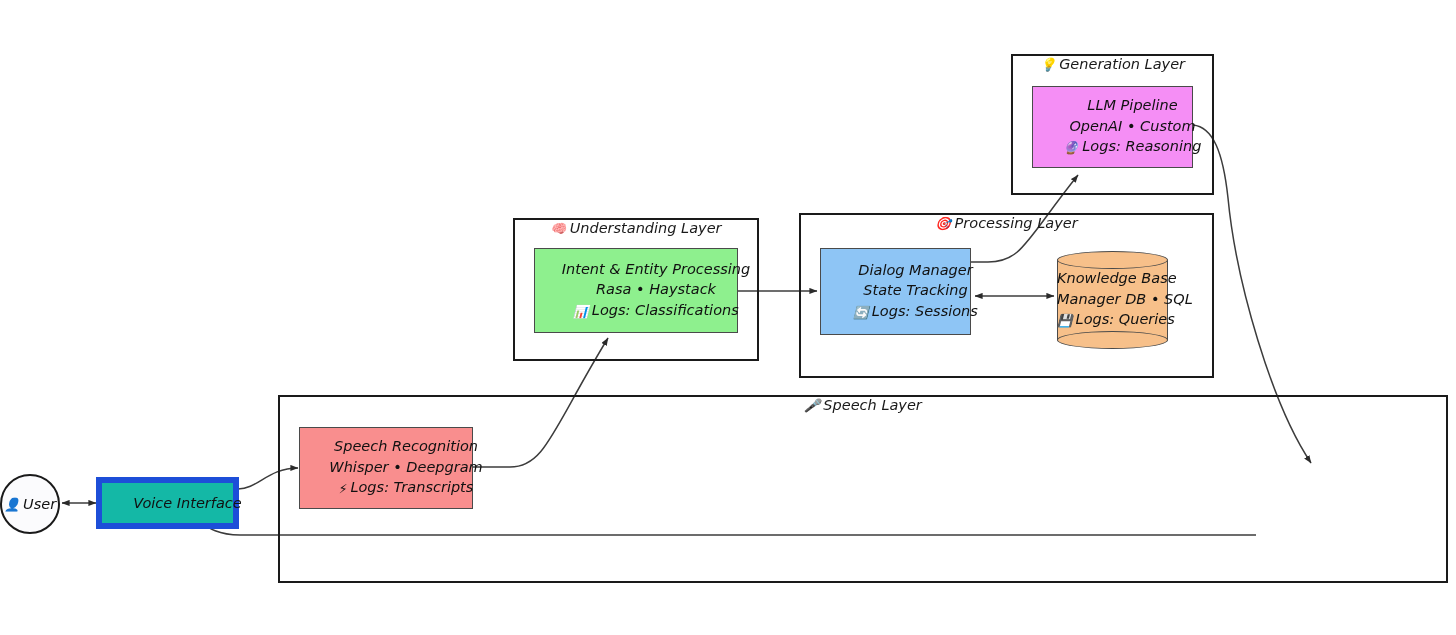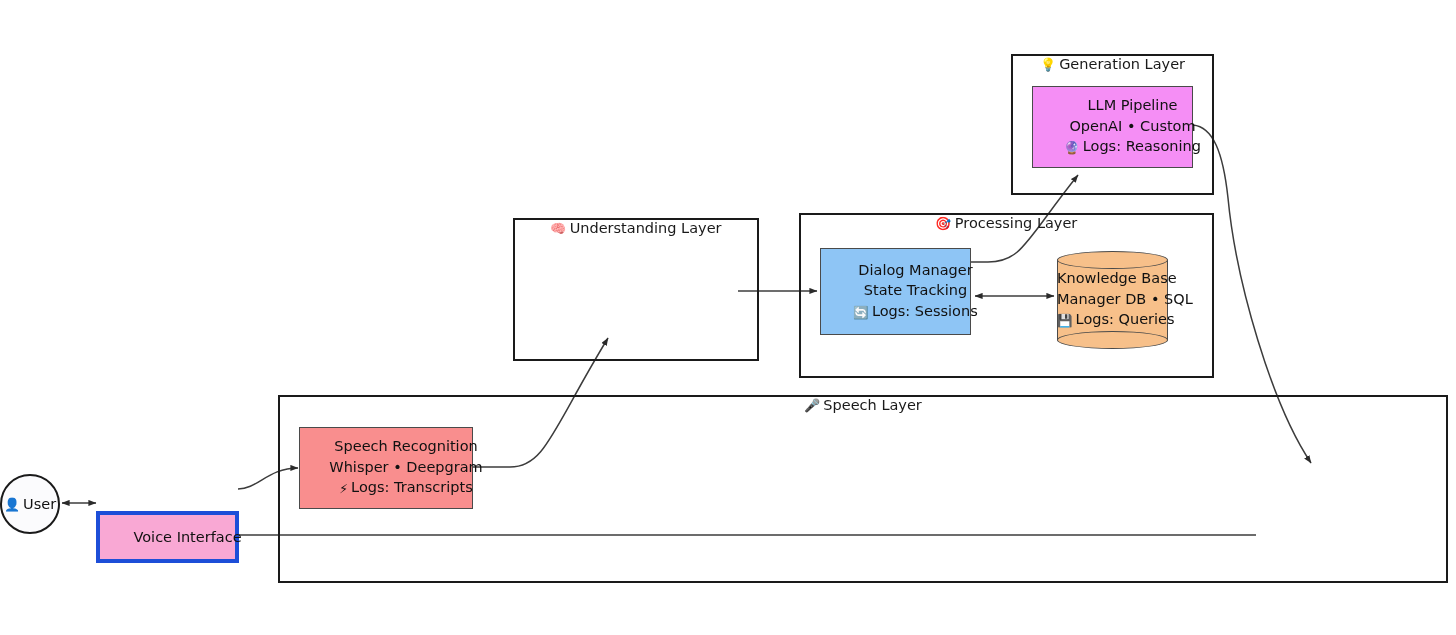--- a/index.html
+++ b/index.html
@@ -9,20 +9,21 @@
   }
   body {
     font-family: "DejaVu Sans", "Liberation Sans", sans-serif;
   }
   #canvas {
     position: relative;
     width: 1456px;
     height: 635px;
     background: #ffffff;
     overflow: hidden;
+    font-style: italic;
   }
   svg#wires {
     position: absolute;
     left: 0; top: 0;
     width: 1456px;
     height: 635px;
     pointer-events: none;
   }
   .group-box {
     position: absolute;
@@ -59,23 +60,22 @@
   }
   .node .ln {
     white-space: nowrap;
   }
   .node .ln .emj {
     font-size: 12.5px;
     margin-right: 3px;
     vertical-align: -1px;
   }
   .plain-node {
-    background: #f9a8d4;
-    border: 4px solid #1d4ed8;
-    margin-top: 34px;
+    background: #14b8a6;
+    border: 6px solid #1d4ed8;
   }
   .user-node {
     position: absolute;
     box-sizing: border-box;
     border-radius: 50%;
     border: 2px solid #1a1a1a;
     background: #fbfbfd;
     display: flex;
     align-items: center;
     justify-content: center;
@@ -198,20 +198,25 @@
   <div class="node plain-node" style="left:96px; top:477px; width:143px; height:52px;">
     <div class="ln">Voice Interface</div>
   </div>
 
   <div class="node" style="left:299px; top:427px; width:174px; height:82px; background:#f98e8e;">
     <div class="ln">Speech Recognition</div>
     <div class="ln">Whisper • Deepgram</div>
     <div class="ln"><span class="emj">⚡</span><span>Logs: Transcripts</span></div>
   </div>
 
+  <div class="node" style="left:534px; top:248px; width:204px; height:85px; background:#8ef08e;">
+    <div class="ln">Intent &amp; Entity Processing</div>
+    <div class="ln">Rasa • Haystack</div>
+    <div class="ln"><span class="emj">📊</span><span>Logs: Classifications</span></div>
+  </div>
 
   <div class="node" style="left:820px; top:248px; width:151px; height:87px; background:#8ec5f5;">
     <div class="ln">Dialog Manager</div>
     <div class="ln">State Tracking</div>
     <div class="ln"><span class="emj">🔄</span><span>Logs: Sessions</span></div>
   </div>
 
   <div class="cyl" style="left:1057px; top:251px; width:111px; height:98px;">
     <div class="cyl-body"></div>
     <div class="cyl-bot"></div>

